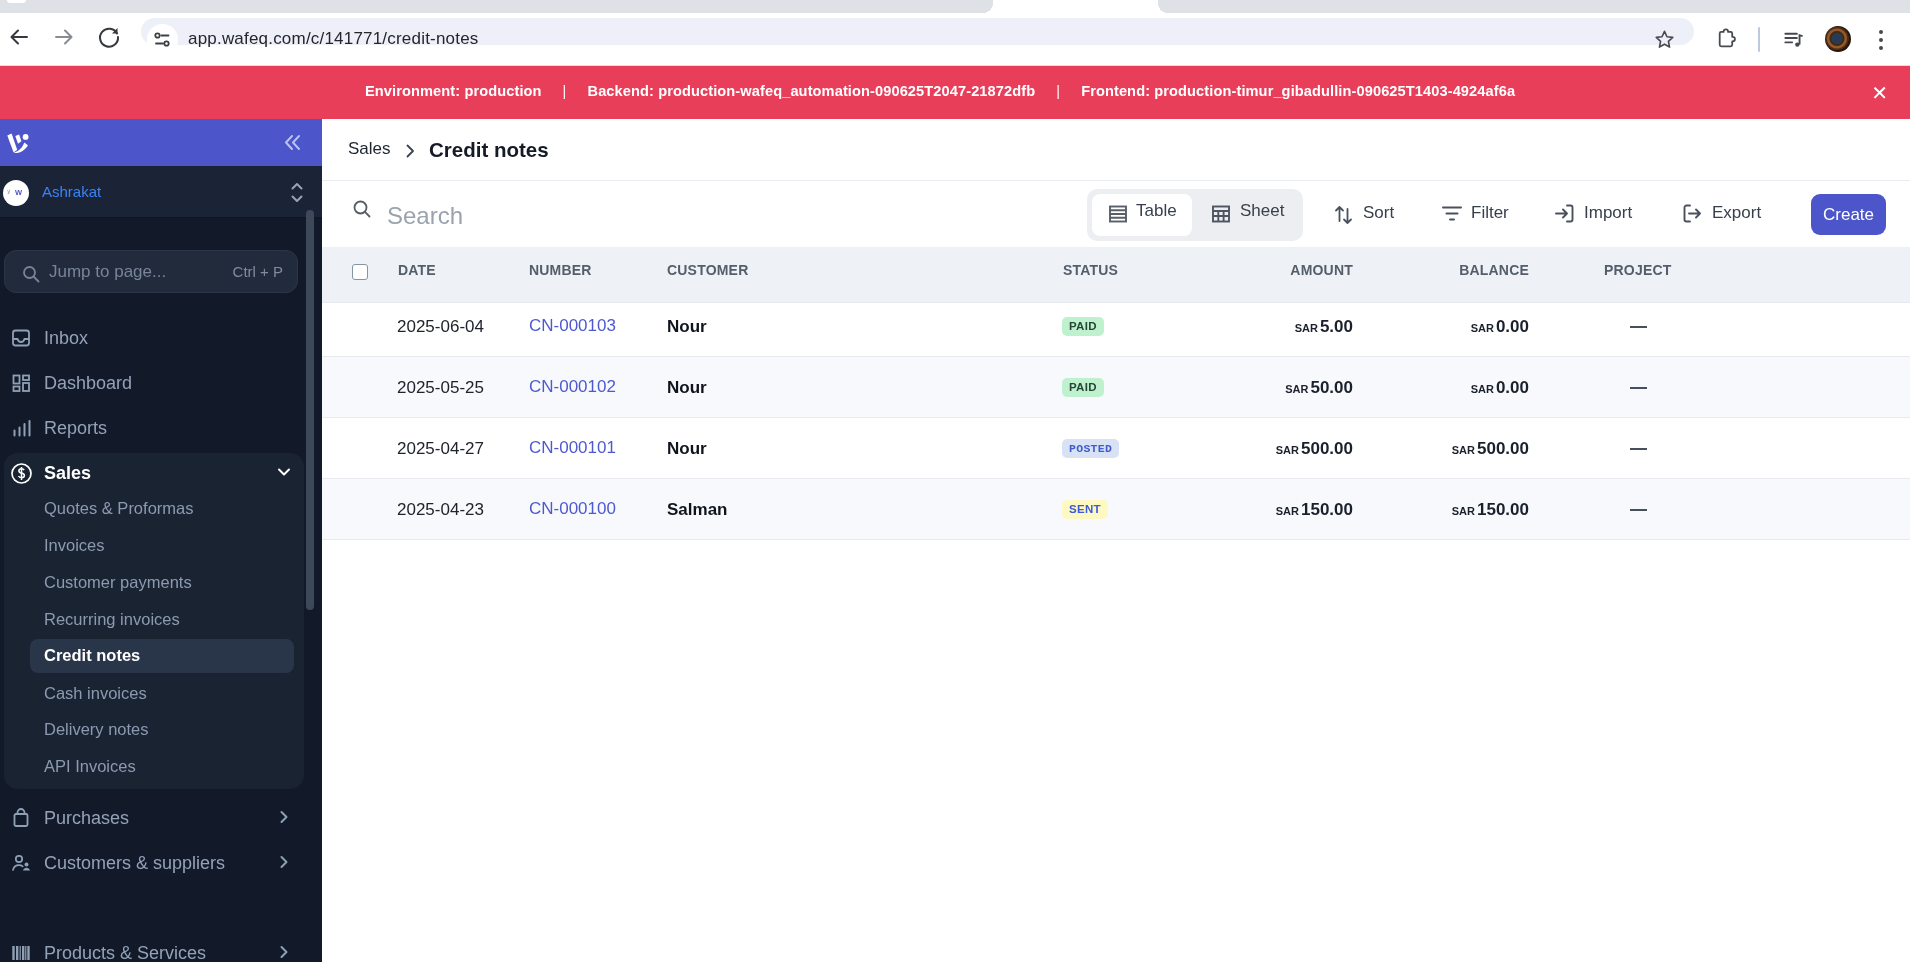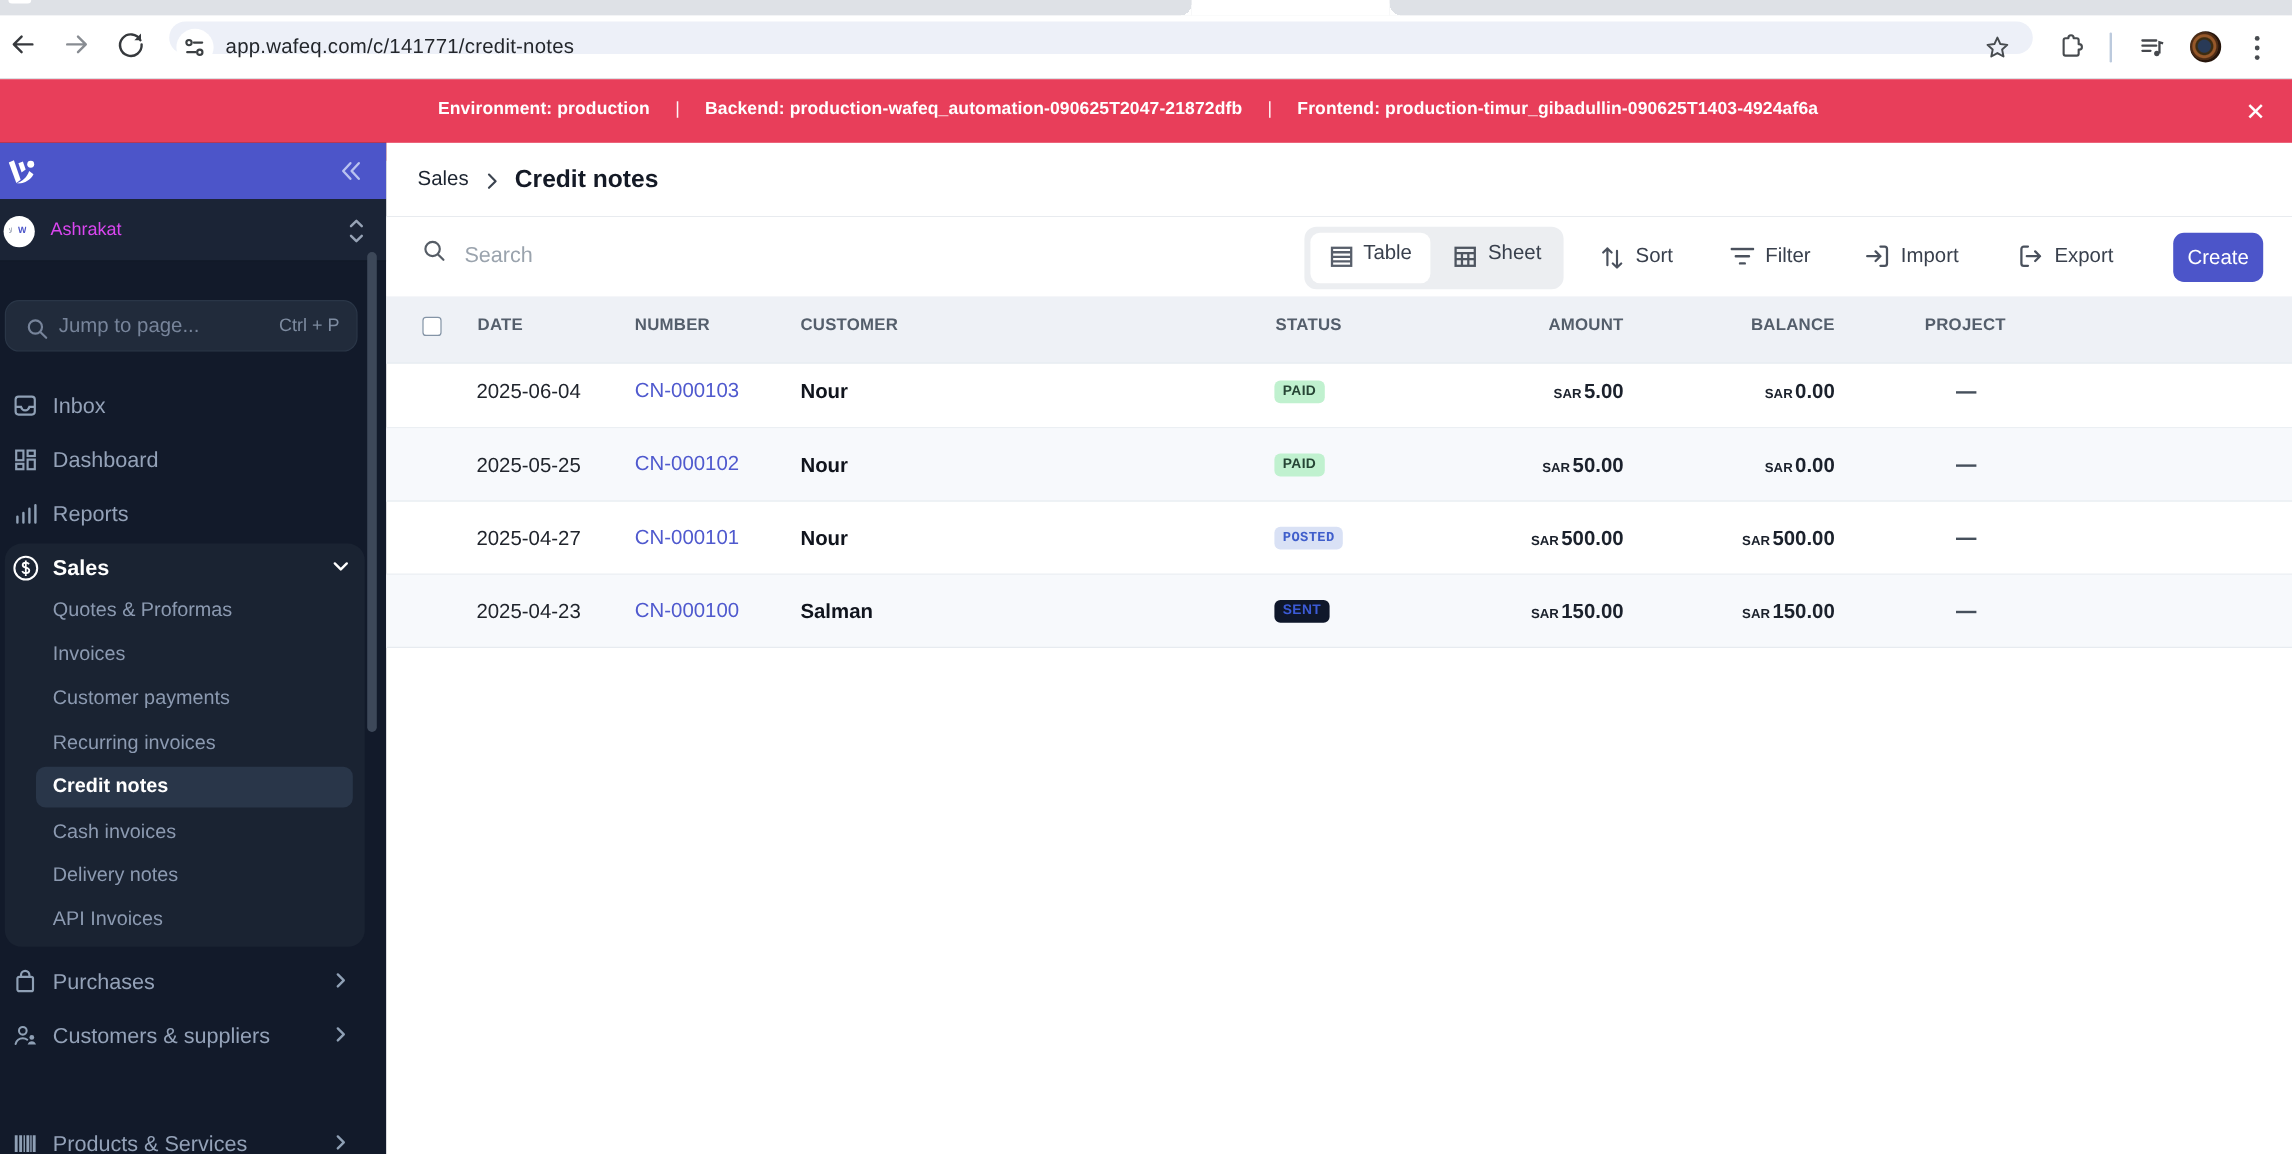--- a/index.html
+++ b/index.html
@@ -18,56 +18,56 @@
 
 #banner { position:absolute; left:0; top:66px; width:1910px; height:68px; background:#e83e5a; color:#fff; font-size:14.6px; font-weight:bold; }
 #banner .txt { position:absolute; top:17px; left:365px; letter-spacing:0.1px; }
 #banner .sep { display:inline-block; margin:0 21px; font-weight:normal; opacity:.95; }
 #banner .close { position:absolute; right:22px; top:15px; font-size:20px; font-weight:normal; }
 
 #sidebar { position:absolute; left:0; top:119px; width:322px; height:843px; background:#121a2a; overflow:hidden; }
 #sidehead { position:absolute; left:0; top:0; width:322px; height:47px; background:#4c55c9; }
 #userrow { position:absolute; left:0; top:47px; width:322px; height:52px; background:#1b2436; border-bottom:1px solid #0e1624; }
 #userrow .avatar { position:absolute; left:3px; top:14px; width:26px; height:26px; border-radius:50%; background:#fff; }
-#userrow .uname { position:absolute; left:42px; top:17px; color:#d946ef; font-size:15px; }
+#userrow .uname { position:absolute; left:42px; top:17px; color:#3b82f6; font-size:15px; }
 #jumpbox { position:absolute; left:4px; top:131px; width:294px; height:43px; background:#212b3b; border:1px solid #2a3647; border-radius:12px; }
 #jumpbox .ph { position:absolute; left:44px; top:11px; color:#77849a; font-size:17px; }
 #jumpbox .kbd { position:absolute; right:14px; top:12px; color:#7e8ca1; font-size:15px; }
 .navitem { position:absolute; left:0; width:300px; height:44px; color:#94a2b8; font-size:18px; }
 .navitem .lbl { position:absolute; left:44px; top:12px; }
 .navitem svg { position:absolute; left:10px; top:11px; }
 .navitem .chev { position:absolute; left:276px; top:13px; }
 .subitem { position:absolute; left:44px; color:#8c9ab1; font-size:16.5px; }
 #salesgroup { position:absolute; left:4px; top:334px; width:300px; height:336px; background:#1a2332; border-radius:14px; }
 #activepill { position:absolute; left:30px; top:520px; width:264px; height:34px; background:#293649; border-radius:8px; }
 #scrollthumb { position:absolute; left:306px; top:91px; width:8px; height:400px; background:#3d4859; border-radius:4px; }
 
 #main { position:absolute; left:322px; top:119px; width:1588px; height:843px; background:#fff; }
 #crumbs { position:absolute; left:0; top:0; width:1588px; height:62px; border-bottom:1px solid #e8ebef; }
 #crumbs .c1 { position:absolute; left:26px; top:20px; font-size:17px; color:#1c2430; }
 #crumbs .c2 { position:absolute; left:107px; top:19px; font-size:20.5px; font-weight:bold; color:#141a26; }
 #tools { position:absolute; left:0; top:62px; width:1588px; height:66px; background:#fff; }
-#tools .searchph { position:absolute; left:65px; top:21px; font-size:18px; color:#9aa3ad; }
+#tools .searchph { position:absolute; left:65px; top:21px; font-size:24px; color:#9aa3ad; }
 #seg { position:absolute; left:765px; top:8px; width:216px; height:52px; background:#eceef1; border-radius:10px; }
 #seg .active { position:absolute; left:5px; top:5px; width:100px; height:42px; background:#fff; border-radius:8px; }
 .tbtn { position:absolute; top:12px; font-size:17px; color:#39404d; }
 #createbtn { position:absolute; left:1489px; top:13px; width:75px; height:41px; background:#4c55c9; border-radius:9px; color:#fff; font-size:17px; text-align:center; line-height:41px; }
 
 #thead { position:absolute; left:0; top:128px; width:1588px; height:56px; background:#eef1f6; border-bottom:1px solid #e7ebf0; }
 #thead .h { position:absolute; top:15px; font-size:14px; font-weight:bold; color:#545e6b; letter-spacing:0.2px; }
 #thead .cb { position:absolute; left:30px; top:17px; width:16px; height:16px; border:1.5px solid #8494a6; border-radius:3px; background:#fff; }
 .trow { position:absolute; left:0; width:1588px; height:61px; border-bottom:1px solid #e7ebf0; font-size:17px; }
 .trow.alt { background:#f7f9fc; }
 .trow .date { position:absolute; left:75px; top:21px; color:#20242c; }
 .trow .num { position:absolute; left:207px; top:20px; color:#4f59ce; }
 .trow .cust { position:absolute; left:345px; top:21px; color:#10141d; font-weight:bold; }
 .badge { position:absolute; left:740px; top:21px; height:19px; border-radius:5px; font-size:11.5px; font-weight:bold; line-height:19px; padding:0 7px; letter-spacing:0.3px; }
 .badge.paid { background:#c0f1cf; color:#264535; }
 .badge.posted { background:#d9e1f5; color:#3f5ecb;font-family:Liberation Mono, monospace; }
-.badge.sent { background:#0f172a; color:#3c5bd6; }
+.badge.sent { background:#fef9c3; color:#3c5bd6; }
 .amt { position:absolute; top:21px; text-align:right; color:#1b212c; font-weight:bold; }
 .amt .cur { font-size:11px; margin-right:2px; }
 .amt .val { font-size:17px; }
 .dash { position:absolute; left:1308px; top:30px; width:17px; height:2px; background:#46505c; }
 </style>
 </head>
 <body>
 
 <div id="tabstrip">
     <div class="tabwhite"></div>

